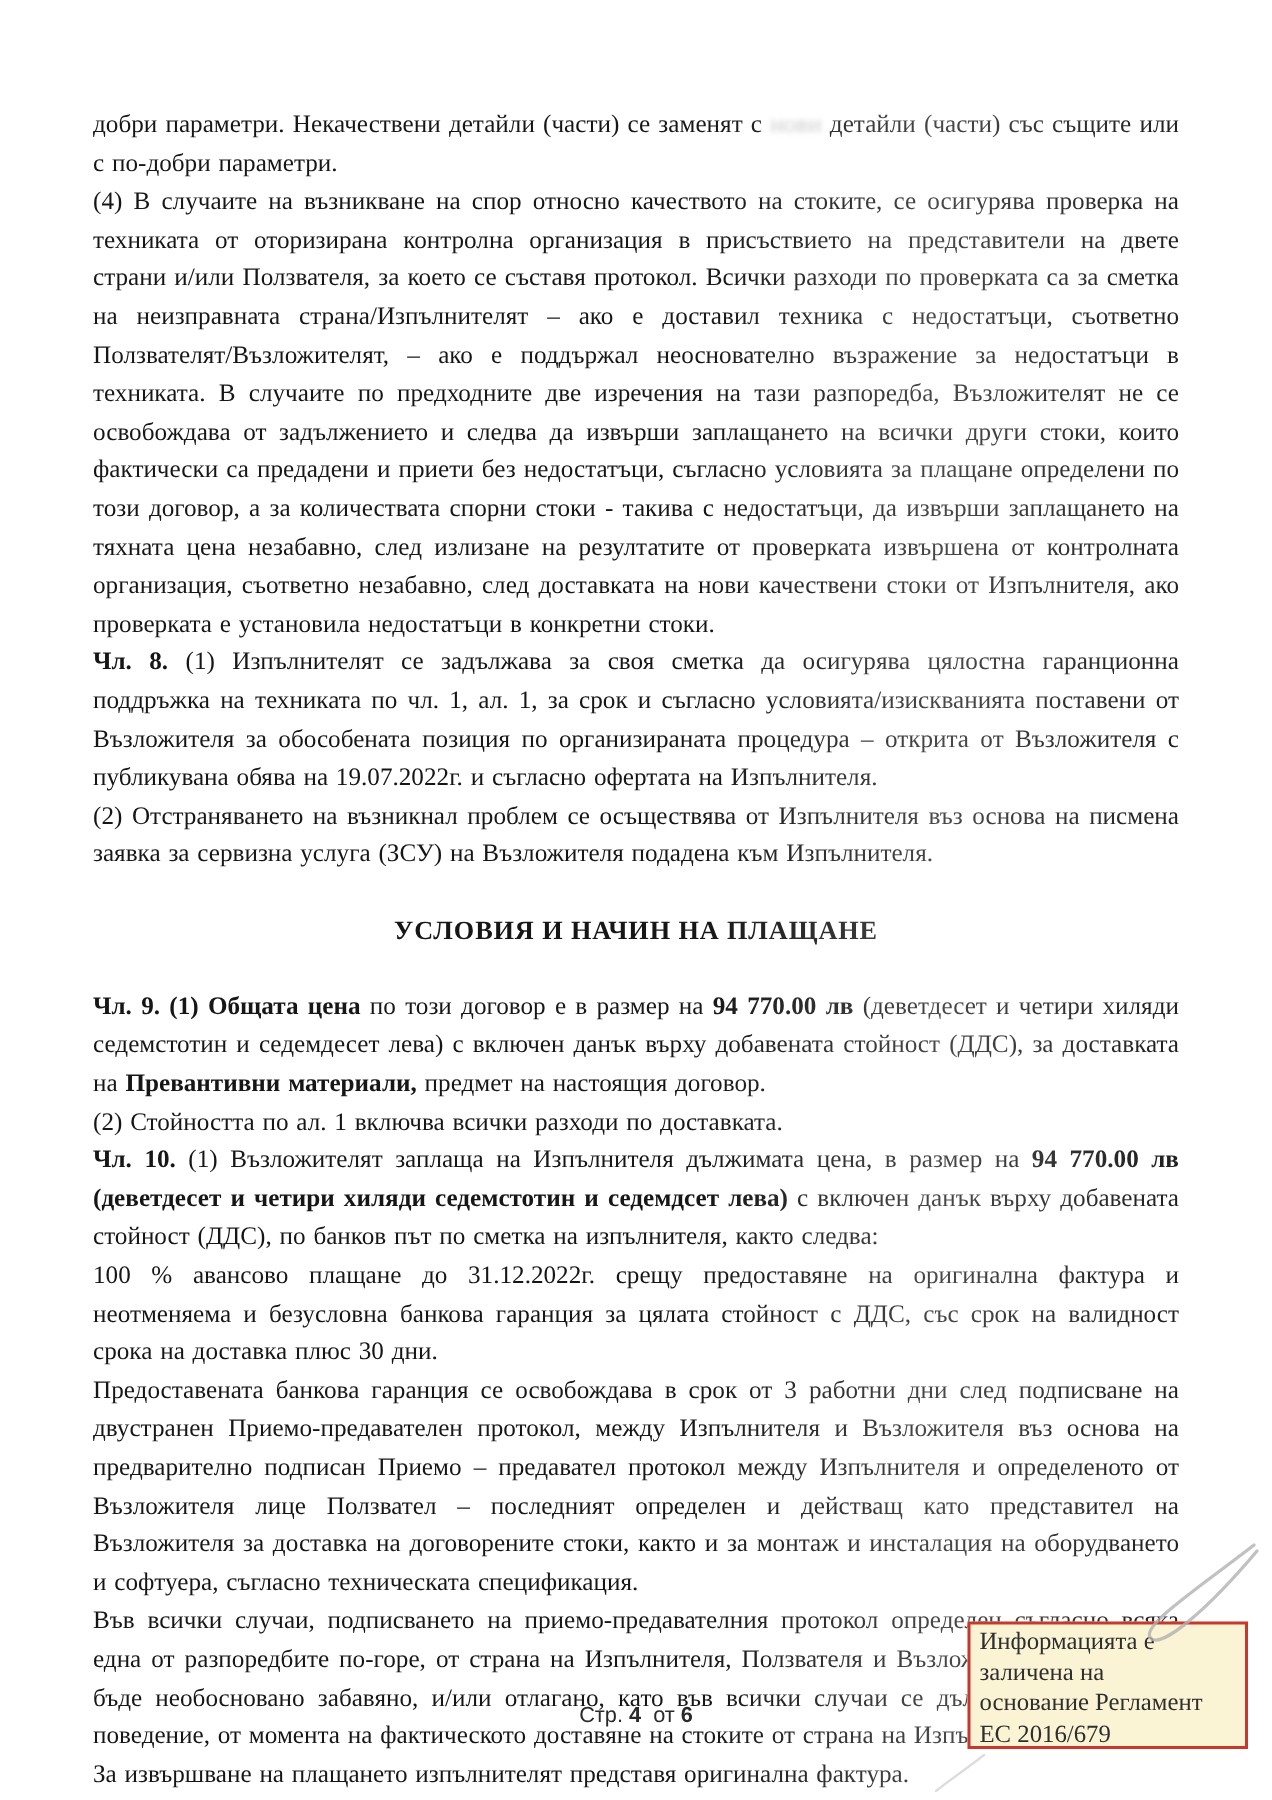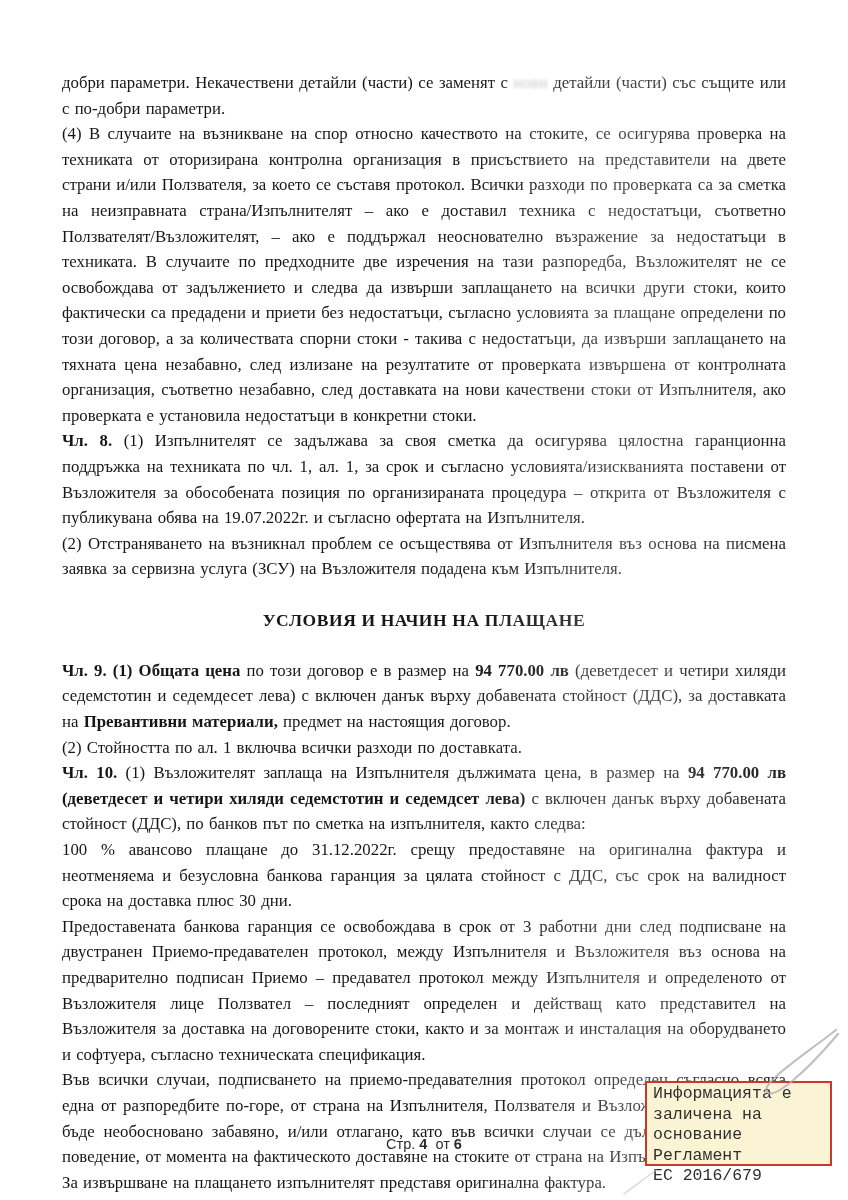--- a/index.html
+++ b/index.html
@@ -62,21 +62,21 @@
   .footer span{margin:0 2px;}
   .footer .b{font-weight:bold;}
   .redaction-note{
     position:absolute;
     left:645px;top:1081px;
     width:187px;height:85px;
     box-sizing:border-box;
     background:#fbf4d4;
     border:2.5px solid #c8392c;
     z-index:3;
-    font-family:Liberation Mono, monospace;
+    font-family:Liberation Serif, serif;
     font-size:16.5px;
     line-height:20.5px;
     color:#2e2e2e;
     padding:1px 6px;
     white-space:pre-line;
   }
   .pen-marks{
     position:absolute;
     left:600px;top:1010px;
     z-index:4;

